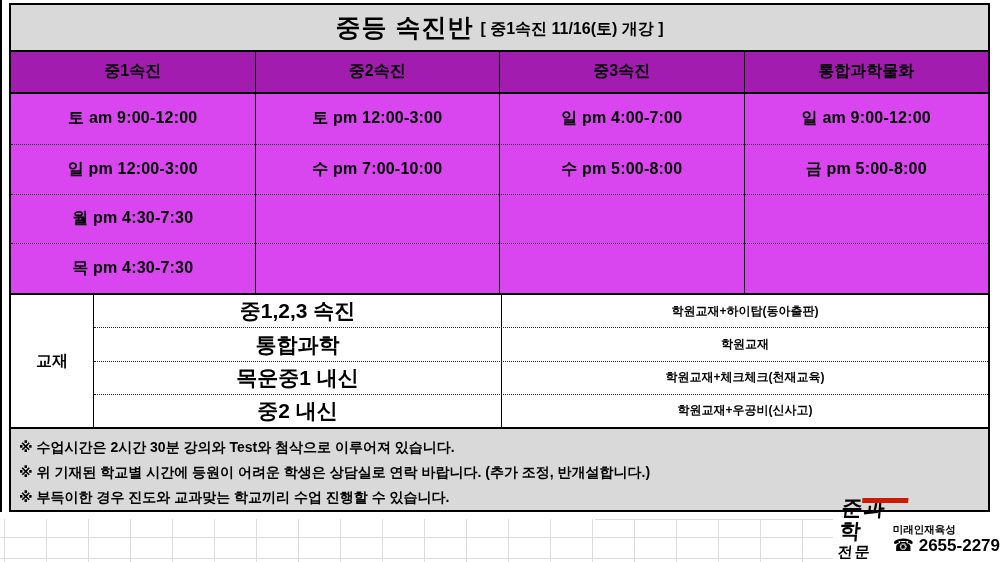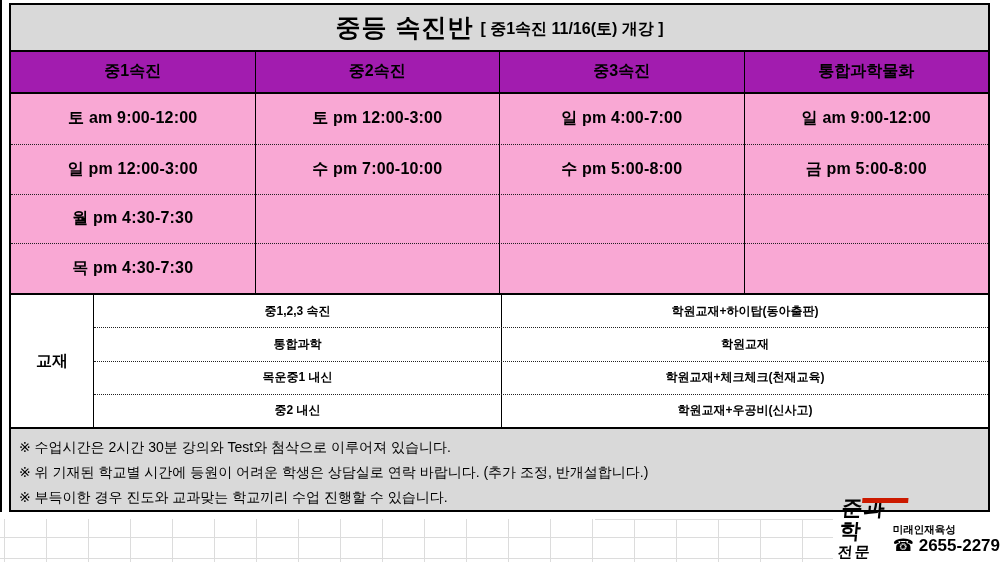--- a/index.html
+++ b/index.html
@@ -27,21 +27,21 @@
 
   
   .head-row { height:42px; background:#a21caf; border-bottom:2px solid #000; display:flex; }
   .head-cell {
     flex:1; display:flex; align-items:center; justify-content:center;
     font-size:16px; font-weight:bold;
   }
   .head-cell + .head-cell { border-left:1.5px solid #000; }
 
   
-  .sched { height:200px; display:flex; flex-direction:column; background:#f9a8d4; }
+  .sched { height:200px; display:flex; flex-direction:column; background:#d946ef; }
   .sched-row { flex:1; display:flex; }
   .sched-row + .sched-row .sched-cell { border-top:1px dotted #222; }
   .sched-cell {
     flex:1; display:flex; align-items:center; justify-content:center;
     font-size:16px; font-weight:bold; letter-spacing:0.2px;
   }
   .sched-cell + .sched-cell { border-left:1.5px solid #000; }
 
   
   .books { height:134px; border-top:2.5px solid #000; display:flex; }
@@ -49,33 +49,33 @@
     width:83px; border-right:1.5px solid #000;
     display:flex; align-items:center; justify-content:center;
     font-size:16px; font-weight:bold;
   }
   .books-grid { flex:1; display:flex; flex-direction:column; }
   .books-row { flex:1; display:flex; }
   .books-row + .books-row { border-top:1px dotted #222; }
   .books-course {
     width:408px; border-right:1.5px solid #000;
     display:flex; align-items:center; justify-content:center;
-    font-size:12px; font-weight:bold;
+    font-size:21px; font-weight:bold;
   }
   .books-book {
     flex:1; display:flex; align-items:center; justify-content:center;
     font-size:12px; font-weight:bold;
   }
 
   
   .notes {
     flex:1; border-top:2.5px solid #000; background:#d9d9d9;
     padding:6px 8px 0 8px;
   }
-  .note-line { font-size:14px; font-weight:normal; line-height:25px; white-space:nowrap; }
+  .note-line { font-size:14px; font-weight:bold; line-height:25px; white-space:nowrap; }
 
   
   .bg-grid {
     position:absolute; left:4px; top:519px; width:836px; height:43px;
     background-image:repeating-linear-gradient(to right,#dcdcdc 0 1px,transparent 1px 42px);
   }
   .bg-hline { position:absolute; height:1px; background:#dcdcdc; }
   .hl1 { left:0; top:537px; width:840px; }
   .hl2 { left:0; top:558px; width:840px; }
   .hl3 { left:595px; top:519px; width:245px; }

